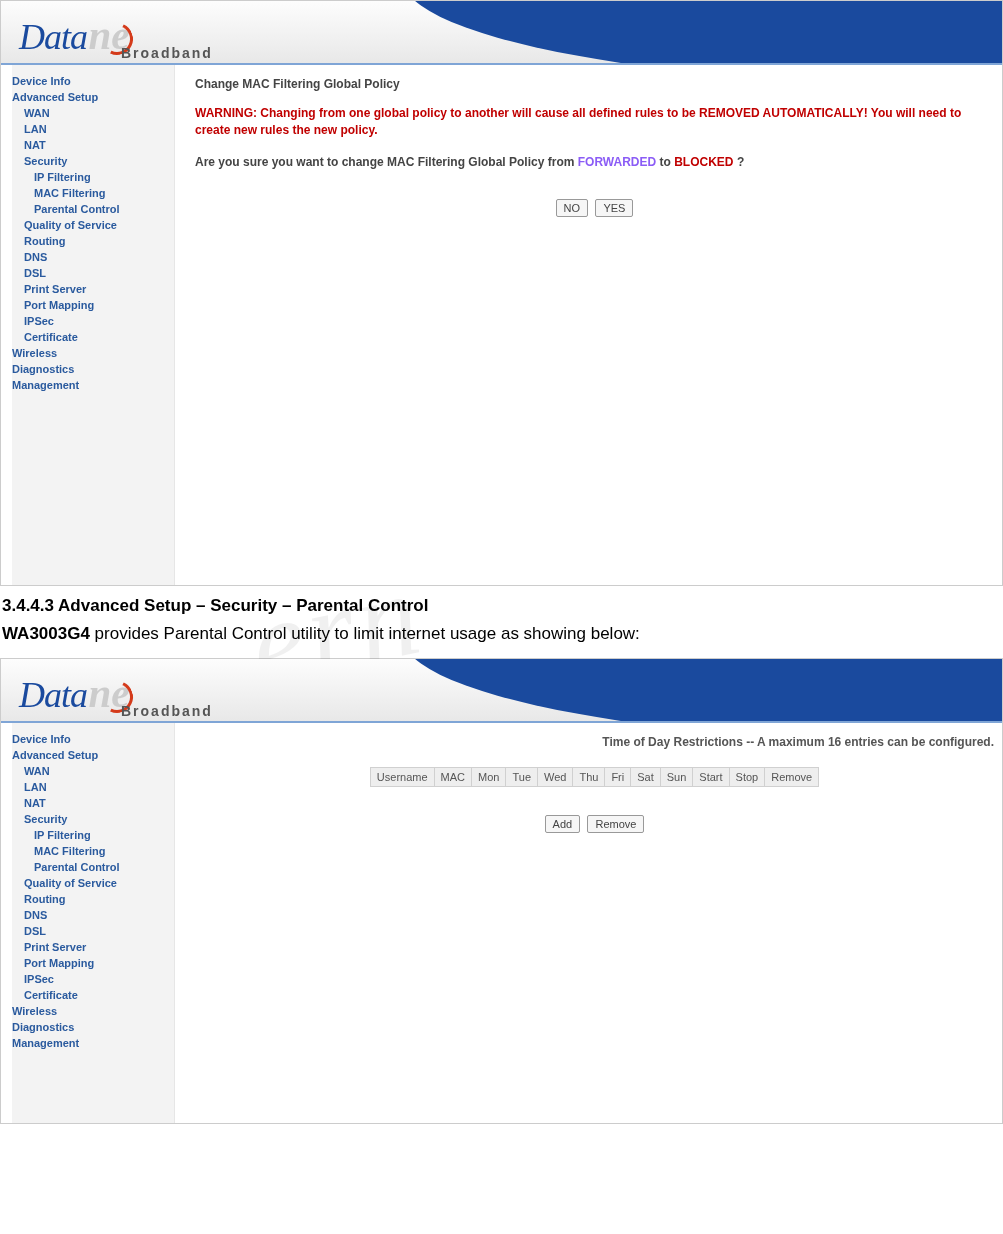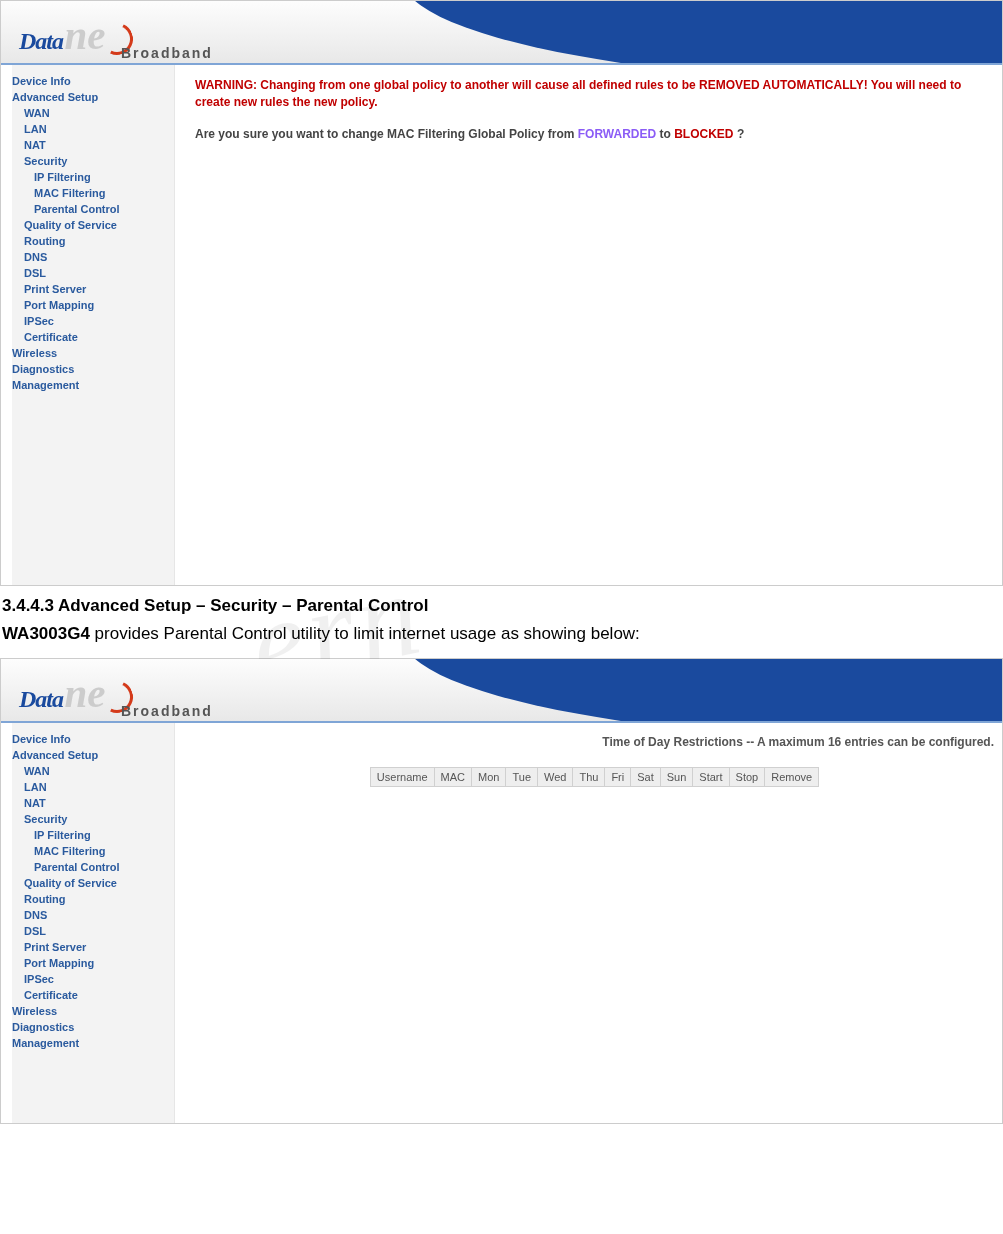--- a/index.html
+++ b/index.html
@@ -22,22 +22,22 @@
     border-bottom: 2px solid #7fa5d6;
     overflow: hidden;
   }
   .logo {
     position: absolute;
     left: 18px;
     top: 10px;
     font-family: Georgia, serif;
   }
   .logo-data {
-    font-size: 24px;
-    font-weight: 700;
+    font-size: 36px;
+    font-weight: 400;
     color: #1a4a9e;
     font-style: italic;
     letter-spacing: -1px;
   }
   .logo-one {
     font-size: 41px;
     font-weight: 700;
     color: #cccccc;
     font-style: italic;
     margin-left: -2px;
@@ -231,27 +231,32 @@
         <div class="nav-sub">DSL</div>
         <div class="nav-sub">Print Server</div>
         <div class="nav-sub">Port Mapping</div>
         <div class="nav-sub">IPSec</div>
         <div class="nav-sub">Certificate</div>
         <div class="nav-top">Wireless</div>
         <div class="nav-top">Diagnostics</div>
         <div class="nav-top">Management</div>
       </div>
       <div class="content-area">
+        <div class="content-title">Change MAC Filtering Global Policy</div>
         <div class="warning">WARNING: Changing from one global policy to another will cause all defined rules to be REMOVED AUTOMATICALLY! You will need to create new rules the new policy.</div>
         <div class="question">
           <span>Are you sure you want to change MAC Filtering Global Policy from </span>
           <span class="fw">FORWARDED</span>
           <span> to </span>
           <span class="bl">BLOCKED</span>
           <span> ?</span>
+        </div>
+        <div class="btn-row">
+          <span class="rbtn">NO</span>
+          <span class="rbtn">YES</span>
         </div>
       </div>
     </div>
   </div>
 
   <div class="watermark">ern</div>
 
   <div class="doc-h">3.4.4.3 Advanced Setup – Security – Parental Control</div>
   <div class="doc-p">
     <b>WA3003G4</b><span> provides Parental Control utility to limit internet usage as showing below:</span>
@@ -303,17 +308,21 @@
             <th>Thu</th>
             <th>Fri</th>
             <th>Sat</th>
             <th>Sun</th>
             <th>Start</th>
             <th>Stop</th>
             <th>Remove</th>
           </tr>
         </tbody>
           </table>
+        <div class="tod-btn-row">
+          <span class="rbtn">Add</span>
+          <span class="rbtn">Remove</span>
+        </div>
       </div>
     </div>
   </div>
 
 </div>
 
 </body></html>

